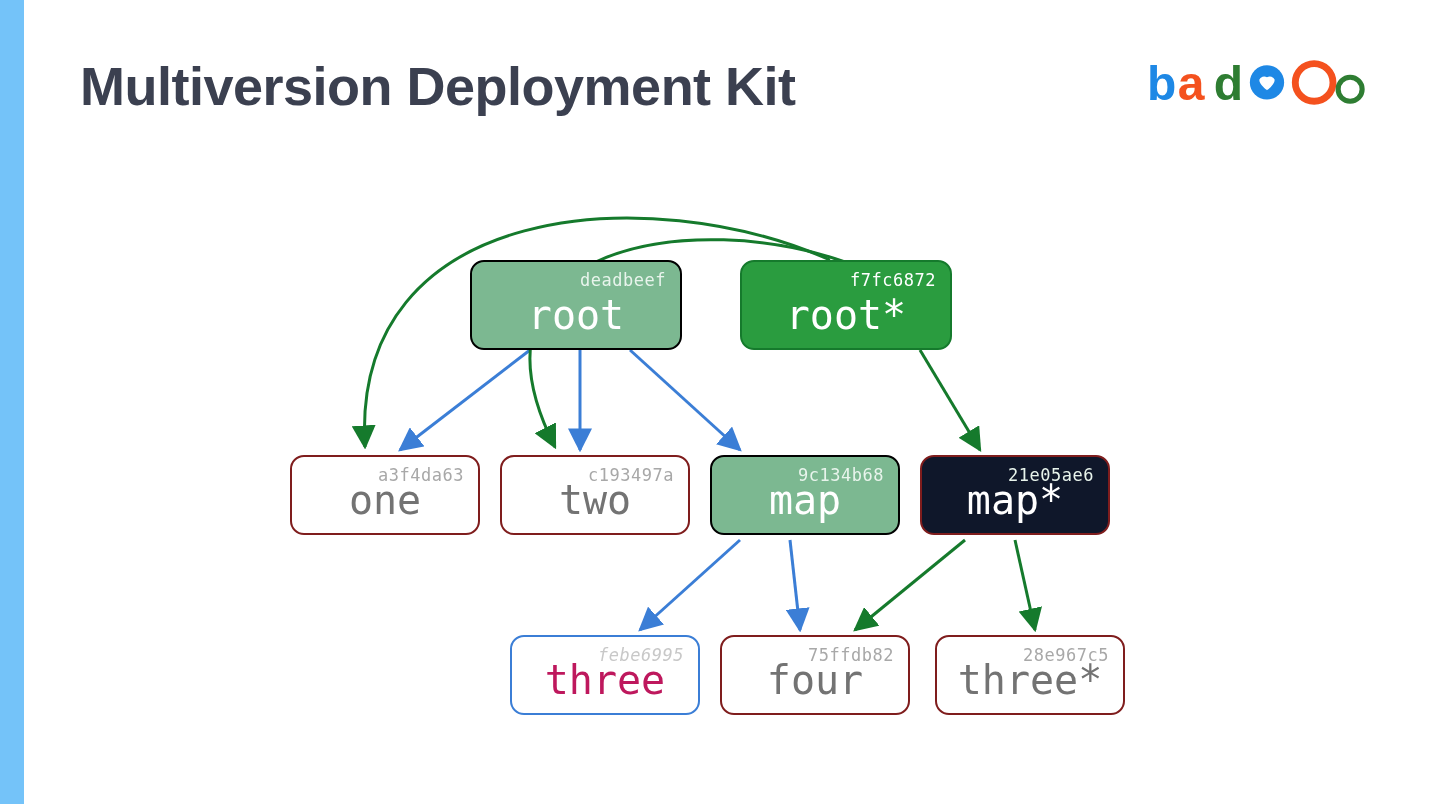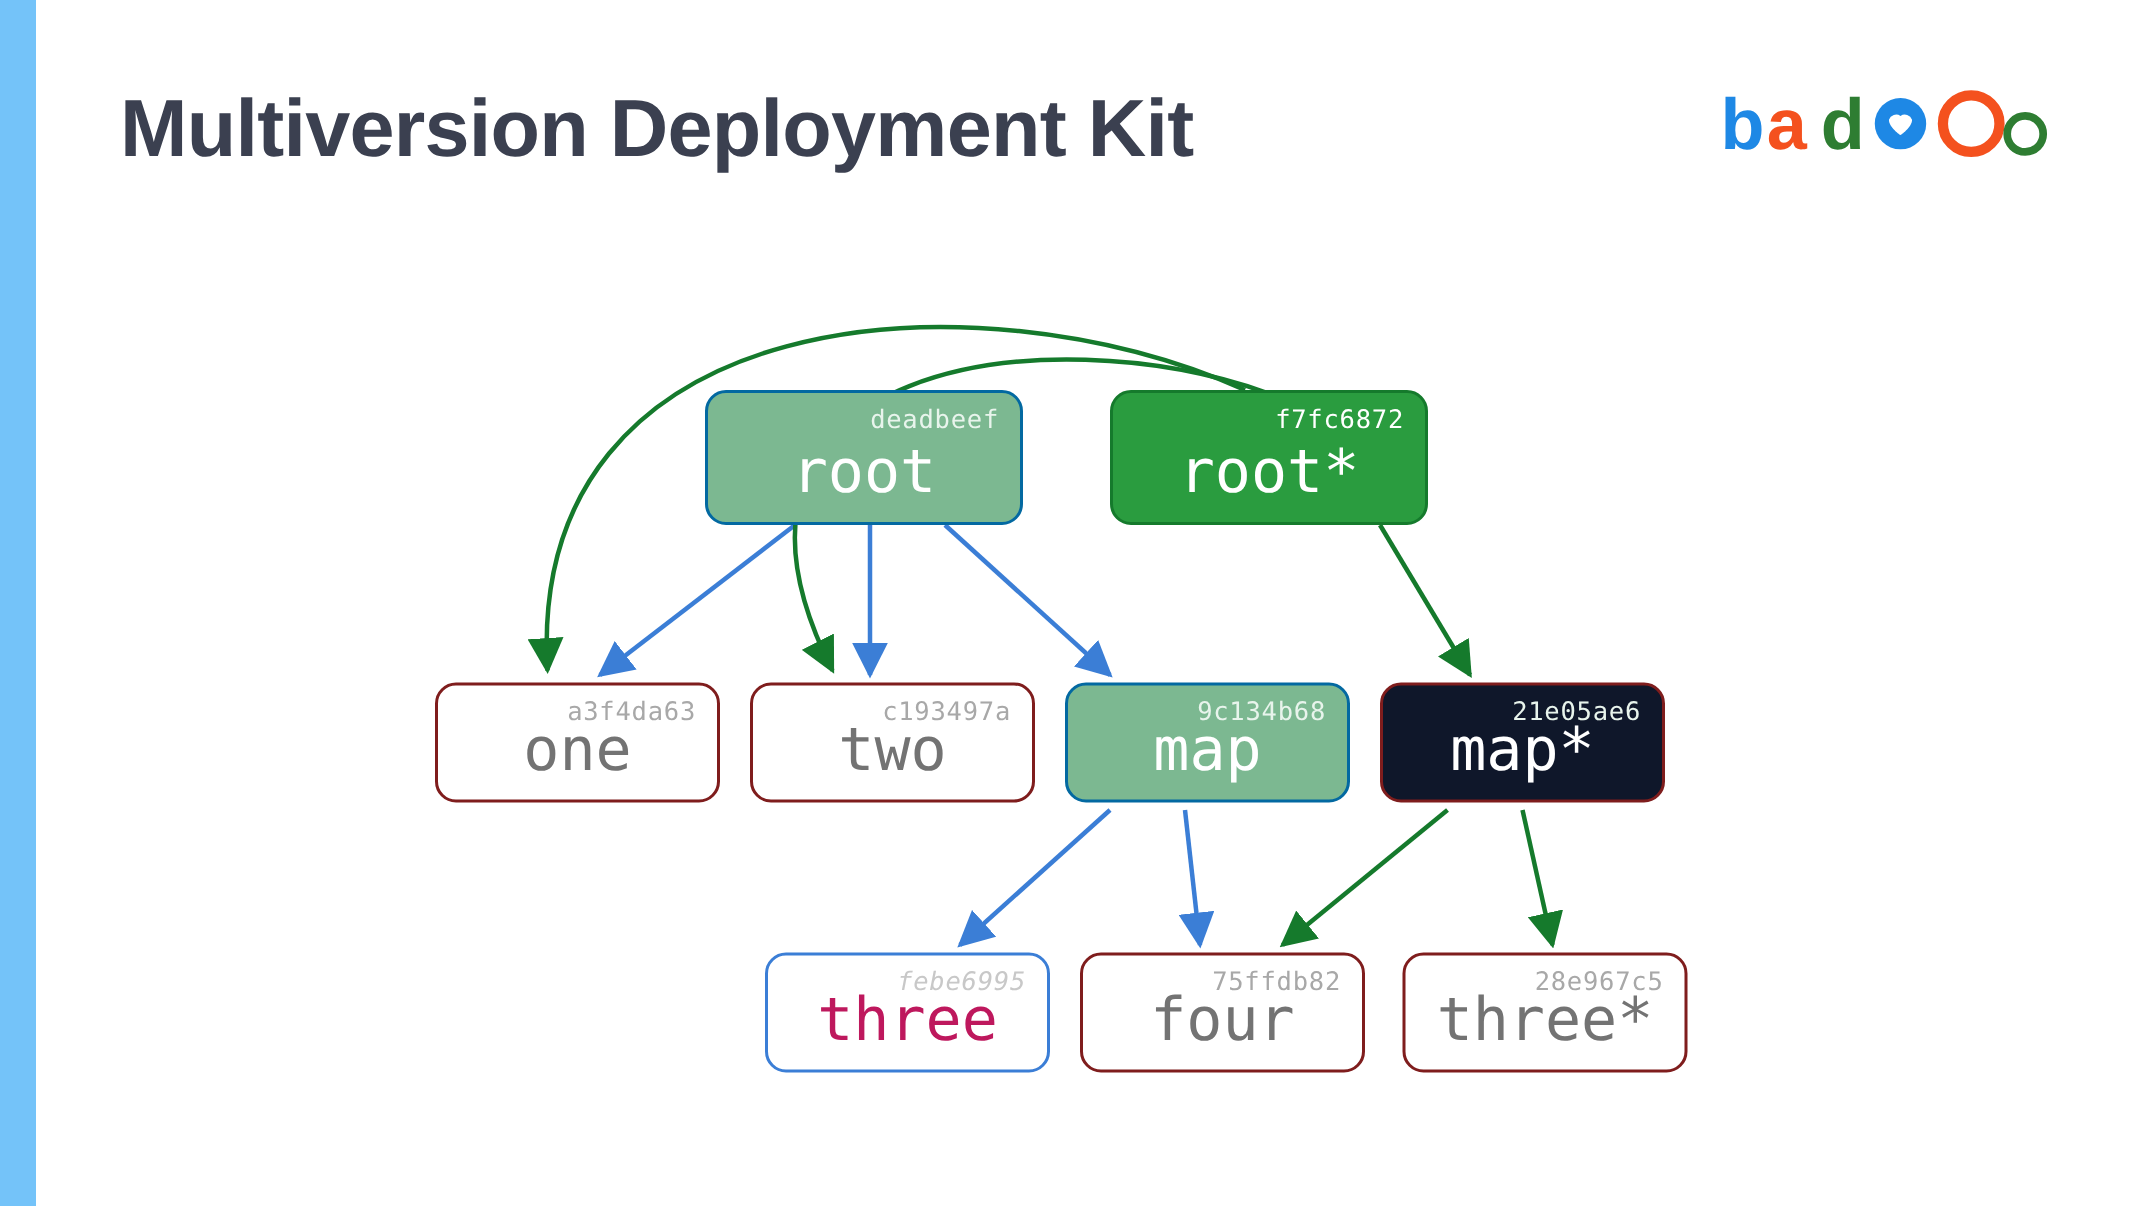--- a/index.html
+++ b/index.html
@@ -14,21 +14,21 @@
   .node .label { font-family: ui-monospace, Menlo, Consolas, monospace; font-size:40px; font-weight:400; position:absolute; left:0; right:0; bottom:10px; }
 
   .n-white { background:#fff; border:2px solid #7f1d1d; }
   .n-white .hash { color:#a8a8a8; }
   .n-white .label { color:#737373; }
 
   .n-gray { background:#fff; border:2px solid #3b7ed6; }
   .n-gray .hash { color:#c8c8c8;font-style:italic; }
   .n-gray .label { color:#be185d; }
 
-  .n-lgreen { background:#7cb891; border:2px solid #0369a1; }
+  .n-lgreen { background:#7cb891; border:2px solid #000000; }
   .n-lgreen .hash { color:#e8f4ec; }
   .n-lgreen .label { color:#fff; }
 
   .n-dgreen { background:#2a9c3f; border:2px solid #157a2c; }
   .n-dgreen .hash { color:#ffffff; }
   .n-dgreen .label { color:#fff; }
 
   .n-dgreen2 { background:#0f172a; border:2px solid #7f1d1d; }
   .n-dgreen2 .hash { color:#e8f4ec; }
   .n-dgreen2 .label { color:#fff; }

